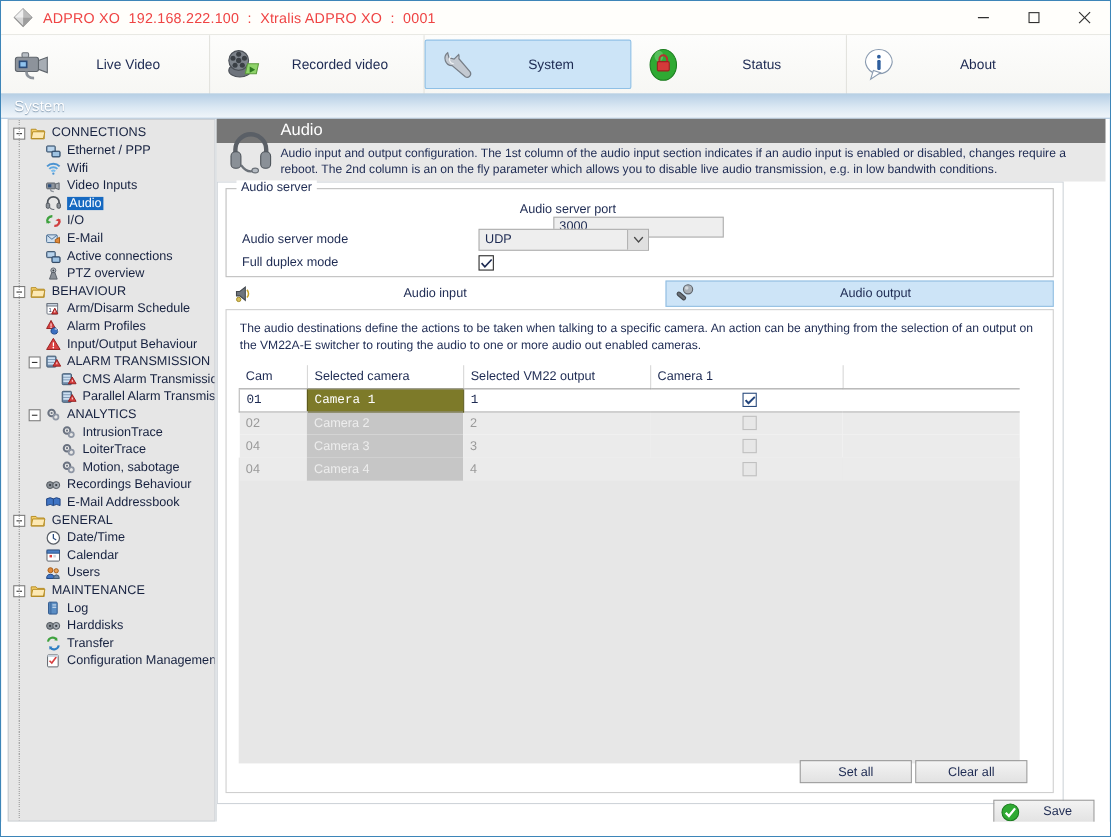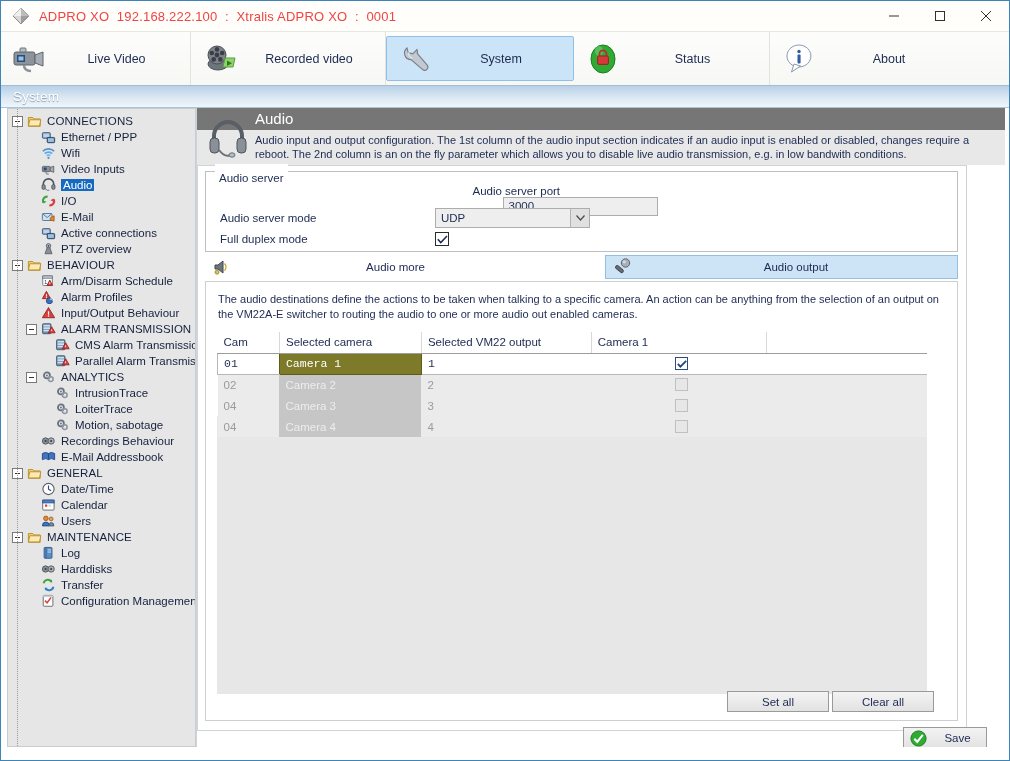--- a/index.html
+++ b/index.html
@@ -188,21 +188,21 @@
   }
 
   
   .groupbox {
     position: absolute; left: 8px; top: 63px;
     width: 753px; height: 81px;
     border: 1px solid #bfbfbf;
   }
   .groupbox .gtitle {
     position: absolute; left: 9px; top: -8px;
-    background: #ffffff; padding: 8px 4px;
+    background: #ffffff; padding: 1px 4px;
     font-size: 11.5px; color: #1d2a52;
   }
   .frow { position: absolute; display: flex; align-items: center; }
   .frow .flabel { font-size: 11.5px; color: #1d2a52; }
   .txtfield {
     width: 155px; height: 19px;
     border: 1px solid #adadad;
     background: #eeeeee;
     font-size: 11.5px; color: #1d2a52;
     padding: 0 5px;
@@ -347,21 +347,21 @@
 
   .outerbox {
     position: absolute; left: 0px; top: 57px;
     width: 770px; height: 566px;
     border: 1px solid #cfd4d9;
     background: #ffffff;
   }
 
   .save-btn {
     position: absolute; left: 706px; top: 619px;
-    width: 84px; height: 22px;
+    width: 92px; height: 22px;
     background: linear-gradient(#f3f3f3, #e2e2e2);
     border: 1px solid #9a9a9a;
     display: flex; align-items: center;
   }
   .save-btn .sico {
     width: 22px; height: 20px; margin-left: 3px;
     display: flex; align-items: center; justify-content: center;
     flex: 0 0 auto;
   }
   .save-btn .slabel {
@@ -909,21 +909,21 @@
 
     <div class="tabstrip">
       <div class="tab inactive">
         <span class="tabico">
           <svg width="20" height="18" viewBox="0 0 20 18">
             <path d="M3 7 h3 l5 -4 v12 l-5 -4 H3 z" fill="#6f757c" stroke="#43484e"></path>
             <path d="M12.5 5.5 a5 5 0 0 1 0 7" fill="none" stroke="#c9a227" stroke-width="1.4"></path>
             <circle cx="5" cy="14.2" r="2" fill="#d8bf5a" stroke="#9c8420" stroke-width=".8"></circle>
           </svg>
         </span>
-        <span class="tabtxt">Audio more</span>
+        <span class="tabtxt">Audio input</span>
       </div>
       <div class="tab active">
         <span class="tabico">
           <svg width="20" height="18" viewBox="0 0 20 18">
             <circle cx="13.5" cy="5" r="4.2" fill="#a9afb6" stroke="#5e646b"></circle>
             <circle cx="12.3" cy="3.8" r="1.6" fill="#dfe3e7" opacity=".8"></circle>
             <rect x="3" y="9.5" width="9" height="3.2" rx="1.5" transform="rotate(40 7.5 11)" fill="#6b7178" stroke="#43484e"></rect>
           </svg>
         </span>
         <span class="tabtxt">Audio output</span>

